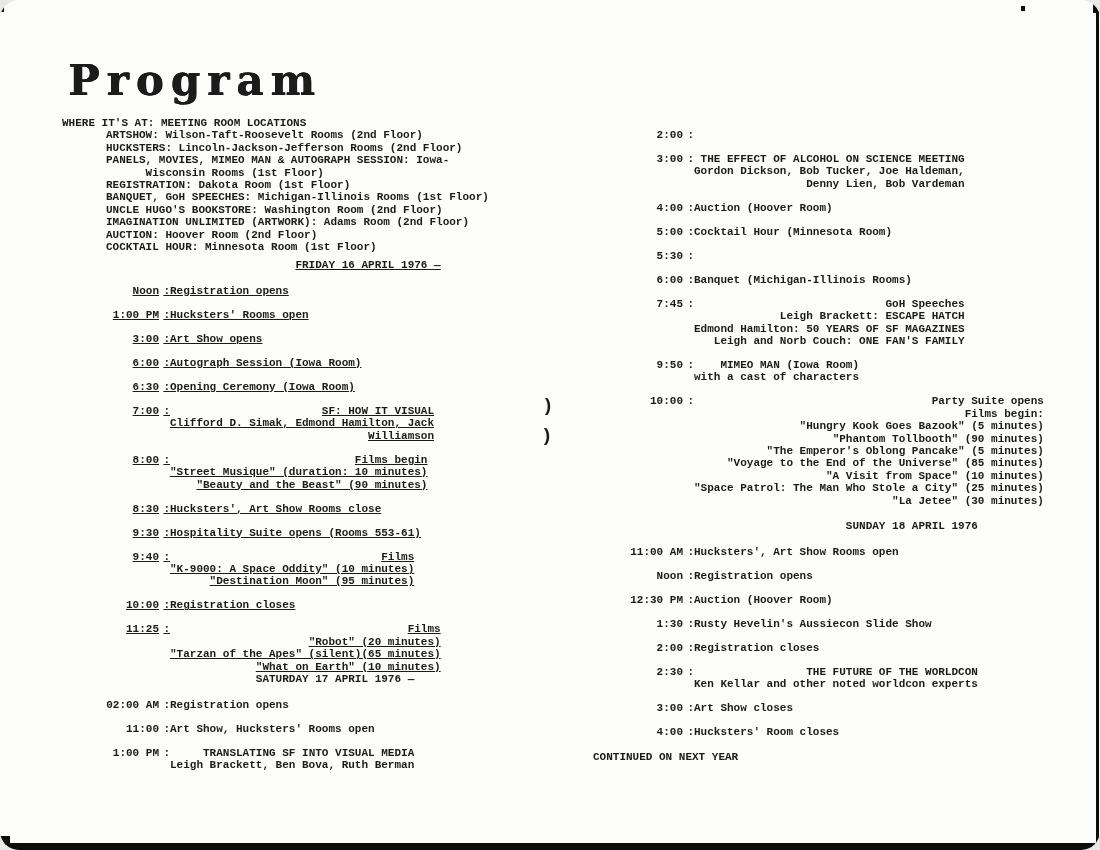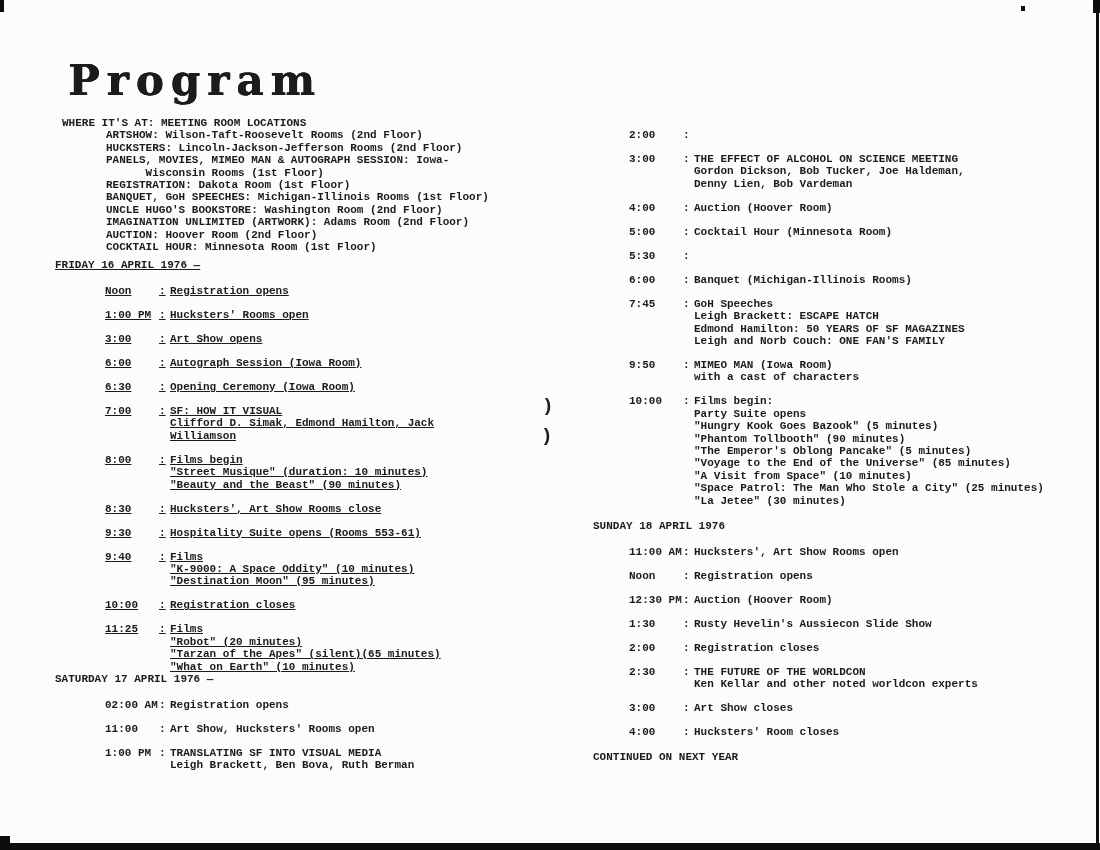--- a/index.html
+++ b/index.html
@@ -5,36 +5,37 @@
   html,body { margin:0; padding:0; background:#e8e8e6; }
   .page {
     position:relative;
     width:1100px; height:850px;
     background:var(--paper, #fcfcfa);
     overflow:hidden;
     font-family:"Liberation Mono","DejaVu Sans Mono",monospace;
     font-size:11px;
     font-weight:700;
     color:var(--ink, #1b1b1b);
+    border-radius:19px;
     -webkit-font-smoothing:antialiased;
   }
   .title {
     position:absolute; left:68px; top:56px;
     font-family:"DejaVu Serif","Liberation Serif",serif;
     font-weight:700;
     font-size:42px;
     letter-spacing:7px;
     text-shadow:0.6px 0 currentColor, 0 0.4px currentColor;
   }
   
   .loc-block { position:absolute; left:62px; top:117px; line-height:12.4px; }
   .loc-heading { white-space:pre; }
   .loc-line { white-space:pre; padding-left:44px; }
   
-  .sched { position:absolute; line-height:12.4px; }
+  .sched { position:absolute; line-height:12.4px;text-align:right; }
   .sec-friday { left:55px; top:259px;text-decoration:underline; }
   .sec-saturday { left:55px; top:673px; }
   .sec-saturday-continued { left:593px; top:129px; }
   .sec-sunday { left:593px; top:520px; }
   .sec-heading { white-space:pre; margin-bottom:13.5px; }
   .entry { display:flex; margin-bottom:11.6px; padding-left:50px; }
   .col-right .entry { padding-left:36px; }
   .time { display:inline-block; width:54px; white-space:pre; flex:0 0 54px; }
   .sep { display:inline-block; width:11px; flex:0 0 11px; }
   .lines { }
@@ -257,22 +258,22 @@
         <span class="sep">:</span>
         <div class="lines">
           <div class="line">MIMEO MAN (Iowa Room)</div>
           <div class="line">with a cast of characters</div>
         </div>
       </div>
       <div class="entry">
         <span class="time">10:00</span>
         <span class="sep">:</span>
         <div class="lines">
+          <div class="line">Party Suite opens</div>
           <div class="line">Films begin:</div>
-          <div class="line">Party Suite opens</div>
           <div class="line">"Hungry Kook Goes Bazook" (5 minutes)</div>
           <div class="line">"Phantom Tollbooth" (90 minutes)</div>
           <div class="line">"The Emperor's Oblong Pancake" (5 minutes)</div>
           <div class="line">"Voyage to the End of the Universe" (85 minutes)</div>
           <div class="line">"A Visit from Space" (10 minutes)</div>
           <div class="line">"Space Patrol: The Man Who Stole a City" (25 minutes)</div>
           <div class="line">"La Jetee" (30 minutes)</div>
         </div>
       </div>
     </section>

